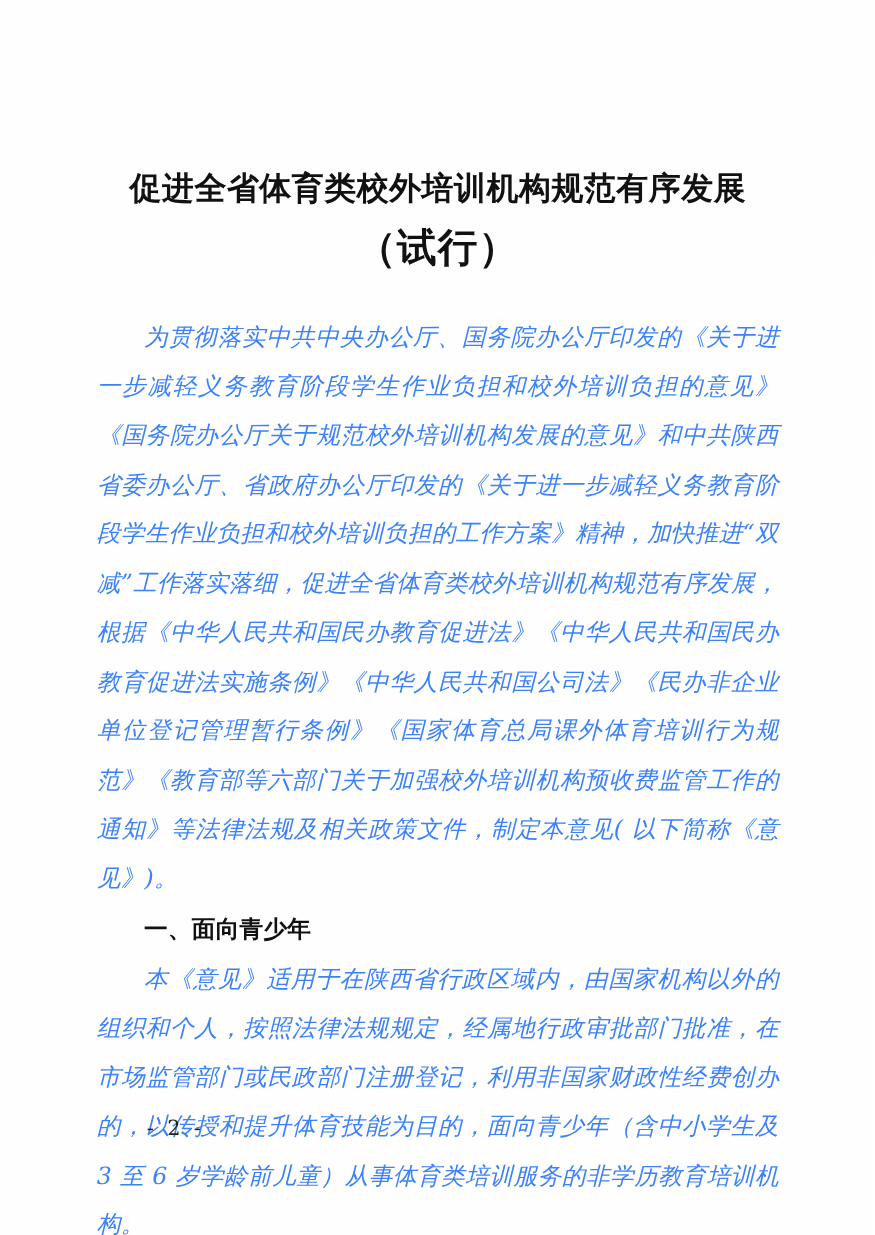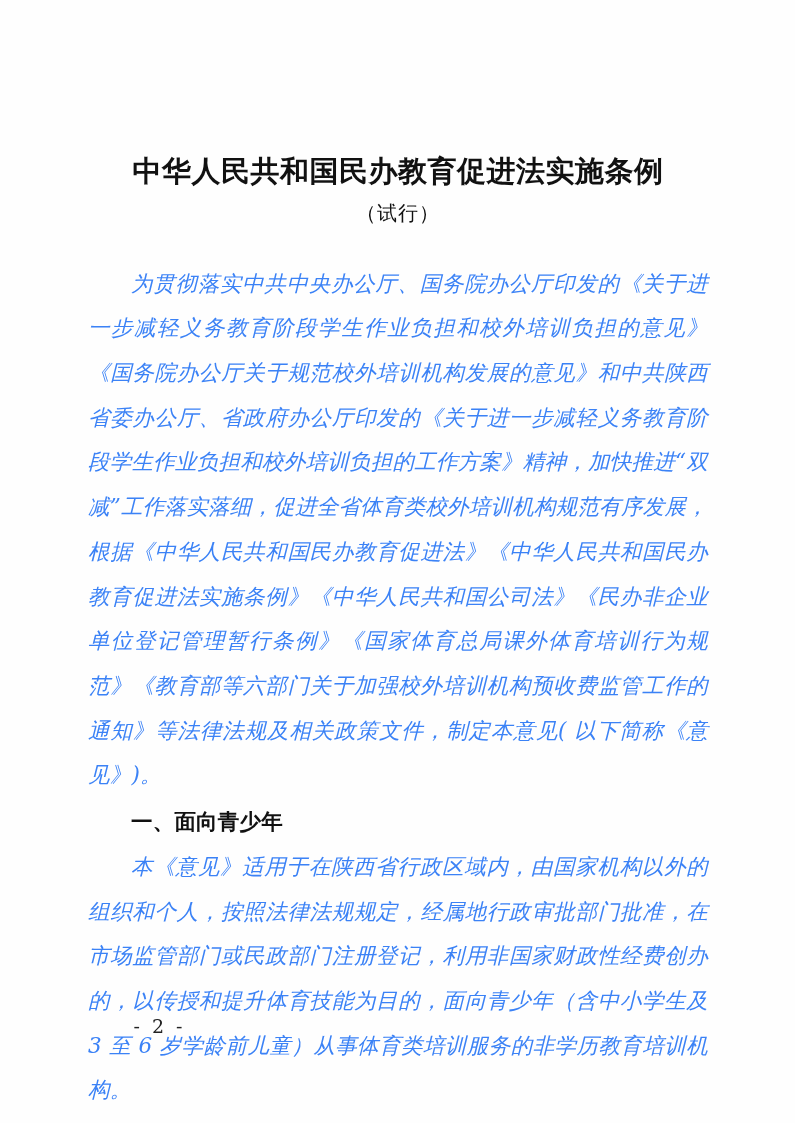--- a/index.html
+++ b/index.html
@@ -35,22 +35,22 @@
     font-weight: bold;
     font-size: 29px;
     line-height: 1.5;
     letter-spacing: 0.5px;
     color: #111111;
     margin: 0 0 4px 0;
   }
   .doc-subtitle {
     text-align: center;
     font-family: "DejaVu Serif", "Liberation Serif", serif;
-    font-weight: normal;
-    font-size: 20px;
+    font-weight: bold;
+    font-size: 36px;
     line-height: 1.5;
     letter-spacing: 1px;
     color: #111111;
     margin: 0 0 34px 0;
   }
   p.para {
     font-size: 21.5px;
     line-height: 2.08;
     text-align: justify;
     text-justify: inter-ideograph;
@@ -84,21 +84,21 @@
     display: inline-block;
     margin-left: -476px;
   }
 </style>
 </head>
 <body>
 
 <div class="page">
   <div class="doc-body">
 
-    <h1 class="doc-title">中华人民共和国民办教育促进法实施条例</h1>
+    <h1 class="doc-title">促进全省体育类校外培训机构规范有序发展</h1>
 
     <div class="doc-subtitle">（试行）</div>
 
     <p class="para">为贯彻落实中共中央办公厅、国务院办公厅印发的《关于进一步减轻义务教育阶段学生作业负担和校外培训负担的意见》《国务院办公厅关于规范校外培训机构发展的意见》和中共陕西省委办公厅、省政府办公厅印发的《关于进一步减轻义务教育阶段学生作业负担和校外培训负担的工作方案》精神，加快推进“双减”工作落实落细，促进全省体育类校外培训机构规范有序发展，根据《中华人民共和国民办教育促进法》《中华人民共和国民办教育促进法实施条例》《中华人民共和国公司法》《民办非企业单位登记管理暂行条例》《国家体育总局课外体育培训行为规范》《教育部等六部门关于加强校外培训机构预收费监管工作的通知》等法律法规及相关政策文件，制定本意见( 以下简称《意见》)。</p>
 
     <h2 class="section-heading">一、面向青少年</h2>
 
     <p class="para">本《意见》适用于在陕西省行政区域内，由国家机构以外的组织和个人，按照法律法规规定，经属地行政审批部门批准，在市场监管部门或民政部门注册登记，利用非国家财政性经费创办的，以传授和提升体育技能为目的，面向青少年（含中小学生及 3 至 6 岁学龄前儿童）从事体育类培训服务的非学历教育培训机构。</p>
 
   </div>

